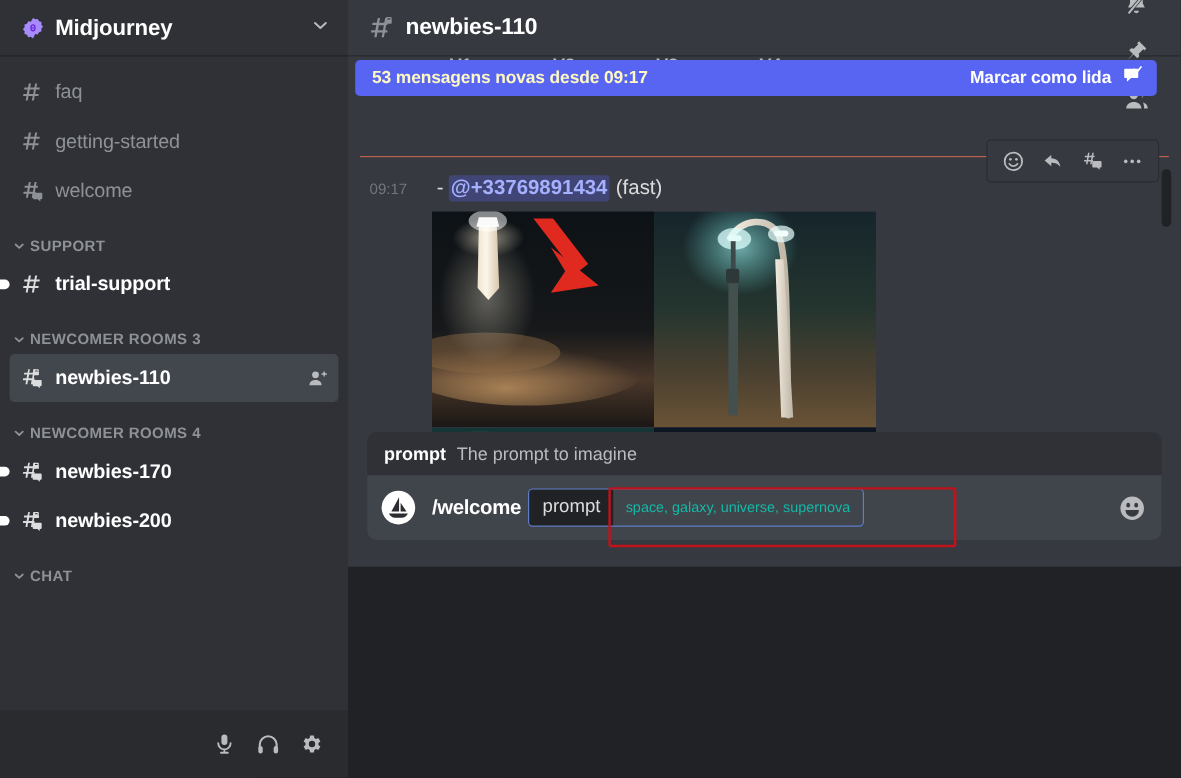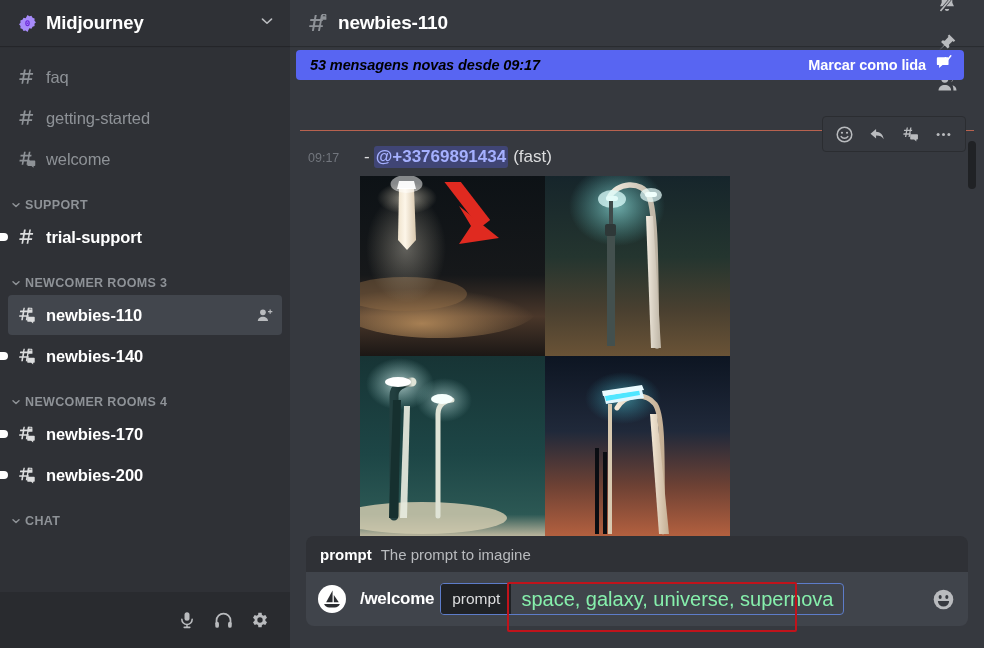--- a/index.html
+++ b/index.html
@@ -2,21 +2,21 @@
 <html><head>
 <meta charset="utf-8">
 <style>
   * { box-sizing: border-box; margin: 0; padding: 0; }
   html, body {
     width: 984px; height: 648px;
     background: #202225;
     font-family: "Liberation Sans", sans-serif;
     overflow: hidden;
   }
-  .app { position: relative; width: 984px; height: 648px; display: flex; background:#36393f; }
+  .app { position: relative; width: 984px; height: 472px; display: flex; background:#36393f; }
 
   
   .sidebar {
     width: 290px; height: 648px;
     background: #2f3136;
     display: flex; flex-direction: column;
     position: relative; flex: none;
   }
   .server-header {
     height: 46px; flex: none;
@@ -110,21 +110,21 @@
 
   
   .msg-area { flex: 1; position: relative; overflow: hidden; }
 
   .new-banner {
     position: absolute; left: 6px; right: 20px; top: 4px; height: 30px;
     background: #5865f2; border-radius: 4px;
     display: flex; align-items: center; padding: 0 12px 0 14px;
     z-index: 6;
   }
-  .nb-text { font-size: 14.5px; color:#000000; font-weight:600; letter-spacing:-.1px;font-style:italic; }
+  .nb-text { font-size: 14.5px; color:#fef9c3; font-weight:600; letter-spacing:-.1px; }
   .nb-right { margin-left:auto; display:flex; align-items:center; gap:8px; cursor:pointer; }
   .nb-action { font-size: 14.5px; color:#ffffff; font-weight:700; letter-spacing:-.1px; }
 
   
   .vrow {
     position:absolute; top: 0px; left: 70px;
     display:flex; gap: 38px; z-index: 1;
   }
   .vbtn {
     width: 48px; text-align:center; font-size: 15px; color:#b9bbbe; font-weight:600;
@@ -192,21 +192,21 @@
   .cmd-field {
     display:flex; align-items:center; height: 32px;
     border: 1px solid #5d7cc9; border-radius: 4px; background: transparent;
     overflow: hidden;
   }
   .chip {
     background:#202225; color:#dcddde; font-size: 15.5px;
     height: 30px; display:flex; align-items:center; padding: 0 11px;
   }
   .value-text {
-    color:#86efac; font-size: 20px; padding: 0 10px; white-space:nowrap;
+    color:#14b8a6; font-size: 12px; padding: 0 10px; white-space:nowrap;
   }
   .emoji-btn { margin-left:auto; cursor:pointer; display:flex; color:#b9bbbe; }
 
   .redbox {
     position: absolute; border: 2px solid #c0131b; border-radius: 2px;
     pointer-events: none; z-index: 9;
   }
   .arrow { position:absolute; z-index: 9; pointer-events:none; }
 </style>
 </head>
@@ -306,32 +306,20 @@
         <span class="ch-label">newbies-110</span>
         <span class="ch-action">
           <svg width="19" height="19" viewBox="0 0 24 24">
             <circle cx="10" cy="8" r="3.6" fill="currentColor"></circle>
             <path fill="currentColor" d="M3.6 19c0-3.4 2.9-5.4 6.4-5.4s6.4 2 6.4 5.4z"></path>
             <path fill="currentColor" d="M18.4 4.4h1.5v2h2v1.5h-2v2h-1.5v-2h-2V6.4h2z"></path>
           </svg>
         </span>
       </div>
 
-      <div class="ch-row unread">
-        <span class="unread-dot"></span>
-        <span class="ch-icon">
-          <svg width="21" height="21" viewBox="0 0 24 24">
-            <path fill="currentColor" d="M8.6 3l-.7 3.4H4.8l-.3 1.8h3.1l-.6 3.5H3.8l-.3 1.8h3.1L6 17.3h1.8l.6-3.8h3.4l-.6 3.8h1.8l.6-3.8h1v-1.8h-.7l.6-3.5h1.8l.3-1.8h-1.8L15.4 3h-1.8l-.7 3.4H9.5L10.2 3zm.9 5.2h3.4l-.6 3.5H8.9z"></path>
-            <path fill="currentColor" d="M13.6 13.3h7c.5 0 .8.3.8.8v4.3c0 .5-.3.8-.8.8h-1v2l-2.3-2h-3.7c-.5 0-.8-.3-.8-.8v-4.3c0-.5.3-.8.8-.8z"></path>
-            <path fill="currentColor" d="M14.6 3.1h3.1c.6 0 1 .4 1 1v1.2h-1.2V4.5c0-.2-.1-.3-.3-.3h-2.1c-.2 0-.3.1-.3.3v.8h-1.2V4.1c0-.6.4-1 1-1z"></path>
-            <rect x="13.7" y="5.2" width="5.1" height="3.6" rx=".6" fill="currentColor"></rect>
-          </svg>
-        </span>
-        <span class="ch-label">newbies-140</span>
-      </div>
 
       <div class="cat-row">
         <span class="cat-chev">
           <svg width="12" height="12" viewBox="0 0 24 24">
               <path fill="none" stroke="#8e9297" stroke-width="3" stroke-linecap="round" stroke-linejoin="round" d="M6 9.5l6 5.5 6-5.5"></path>
             </svg>
         </span>
         <span class="cat-label">NEWCOMER ROOMS 4</span>
       </div>
 

